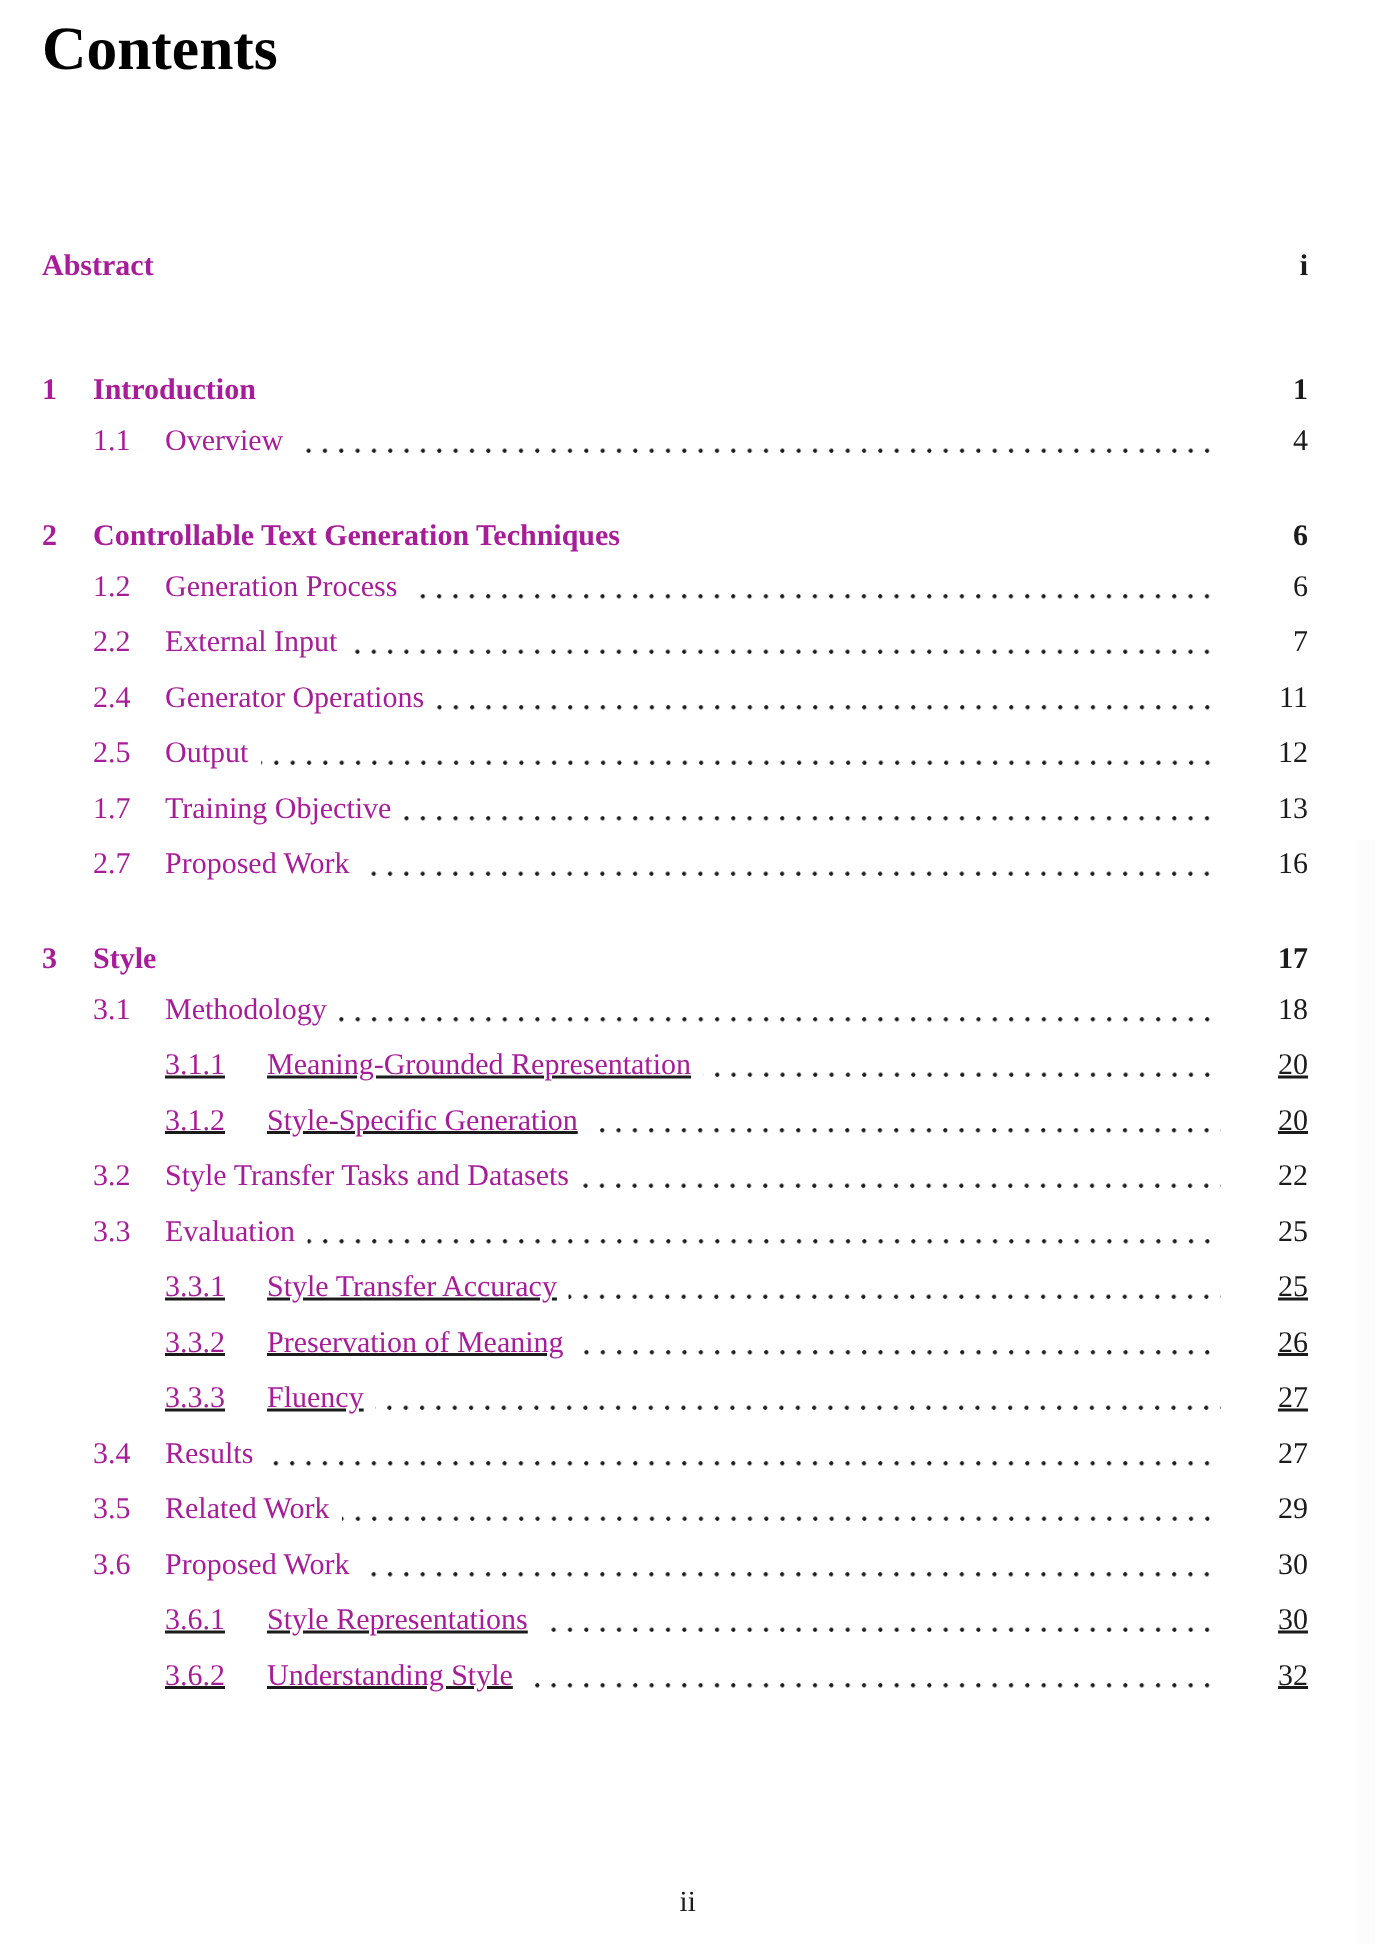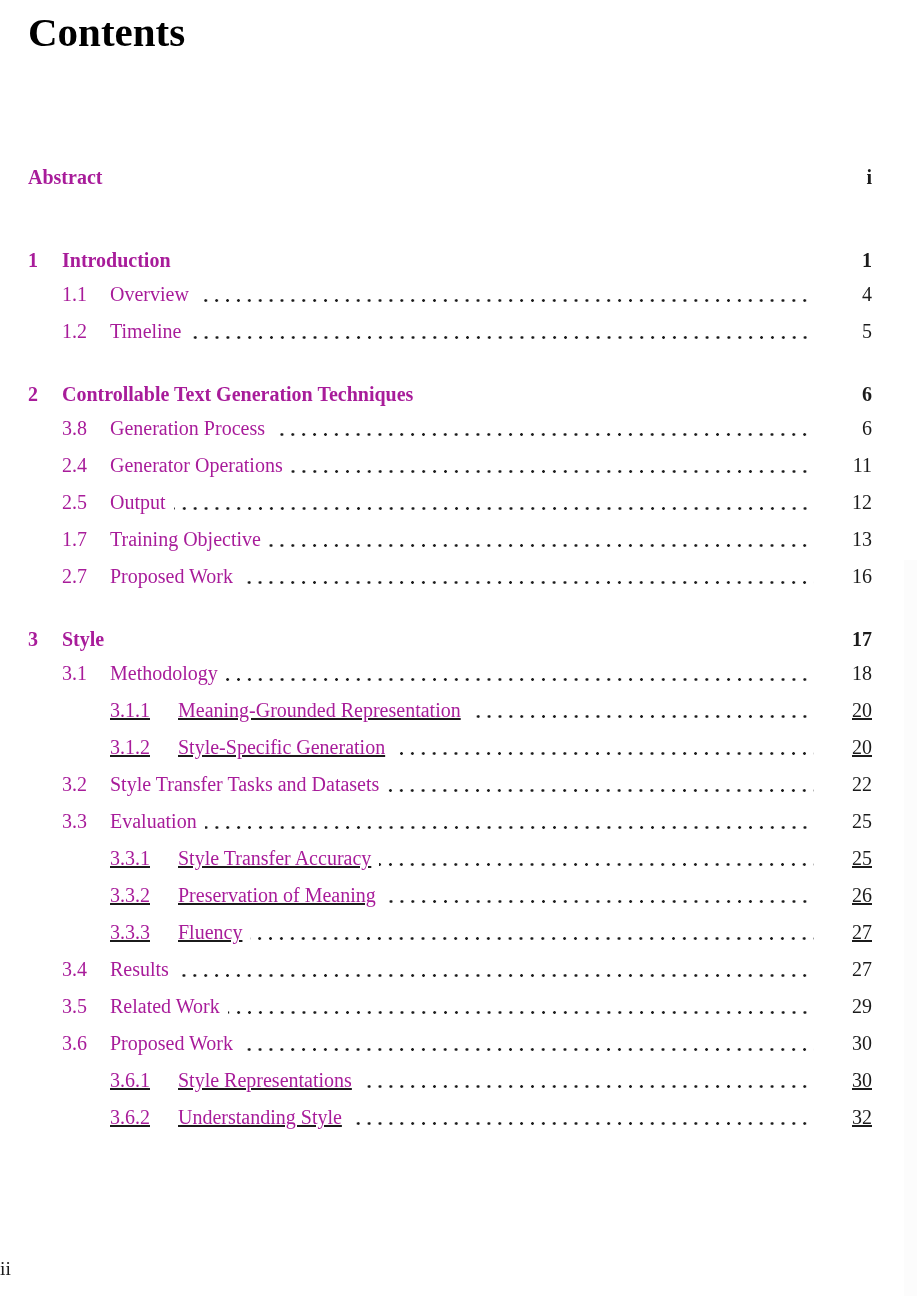--- a/index.html
+++ b/index.html
@@ -71,20 +71,21 @@
   .row.level1 { padding-left: 34px; margin-top: 13px; }
   .row.level1 .num { width: 48px; }
   .row.level2 { padding-left: 82px; margin-top: 13px; text-decoration: underline; }
   .row.level2 .num { width: 68px; }
   .row.after-chapter { margin-top: 10px; }
   .footer {
     position: absolute;
     left: 0;
     top: 1258px;
     width: 917px;
+    text-align: center;
     font-size: 19.5px;
     color: #1b1b1b;
   }
   
   .edge-right {
     position: absolute;
     right: 0; top: 560px;
     width: 13px; height: 736px;
     background: #fcfcfc;
   }
@@ -114,37 +115,37 @@
         <a class="title" href="#">Introduction</a>
         <span class="leader hidden"></span>
         <span class="page-num">1</span>
       </div>
       <div class="row level1 after-chapter">
         <a class="num" href="#">1.1</a>
         <a class="title" href="#">Overview</a>
         <span class="leader"></span>
         <span class="page-num">4</span>
       </div>
-      <div class="row level1">
-        <a class="num" href="#">1.2</a>
-        <a class="title" href="#">Timeline</a>
-        <span class="leader"></span>
-        <span class="page-num">5</span>
-      </div>
       <div class="row chapter">
         <a class="num" href="#">2</a>
         <a class="title" href="#">Controllable Text Generation Techniques</a>
         <span class="leader hidden"></span>
         <span class="page-num">6</span>
       </div>
       <div class="row level1 after-chapter">
-        <a class="num" href="#">3.8</a>
+        <a class="num" href="#">1.2</a>
         <a class="title" href="#">Generation Process</a>
         <span class="leader"></span>
         <span class="page-num">6</span>
+      </div>
+      <div class="row level1">
+        <a class="num" href="#">2.2</a>
+        <a class="title" href="#">External Input</a>
+        <span class="leader"></span>
+        <span class="page-num">7</span>
       </div>
       <div class="row level1">
         <a class="num" href="#">2.4</a>
         <a class="title" href="#">Generator Operations</a>
         <span class="leader"></span>
         <span class="page-num">11</span>
       </div>
       <div class="row level1">
         <a class="num" href="#">2.5</a>
         <a class="title" href="#">Output</a>

